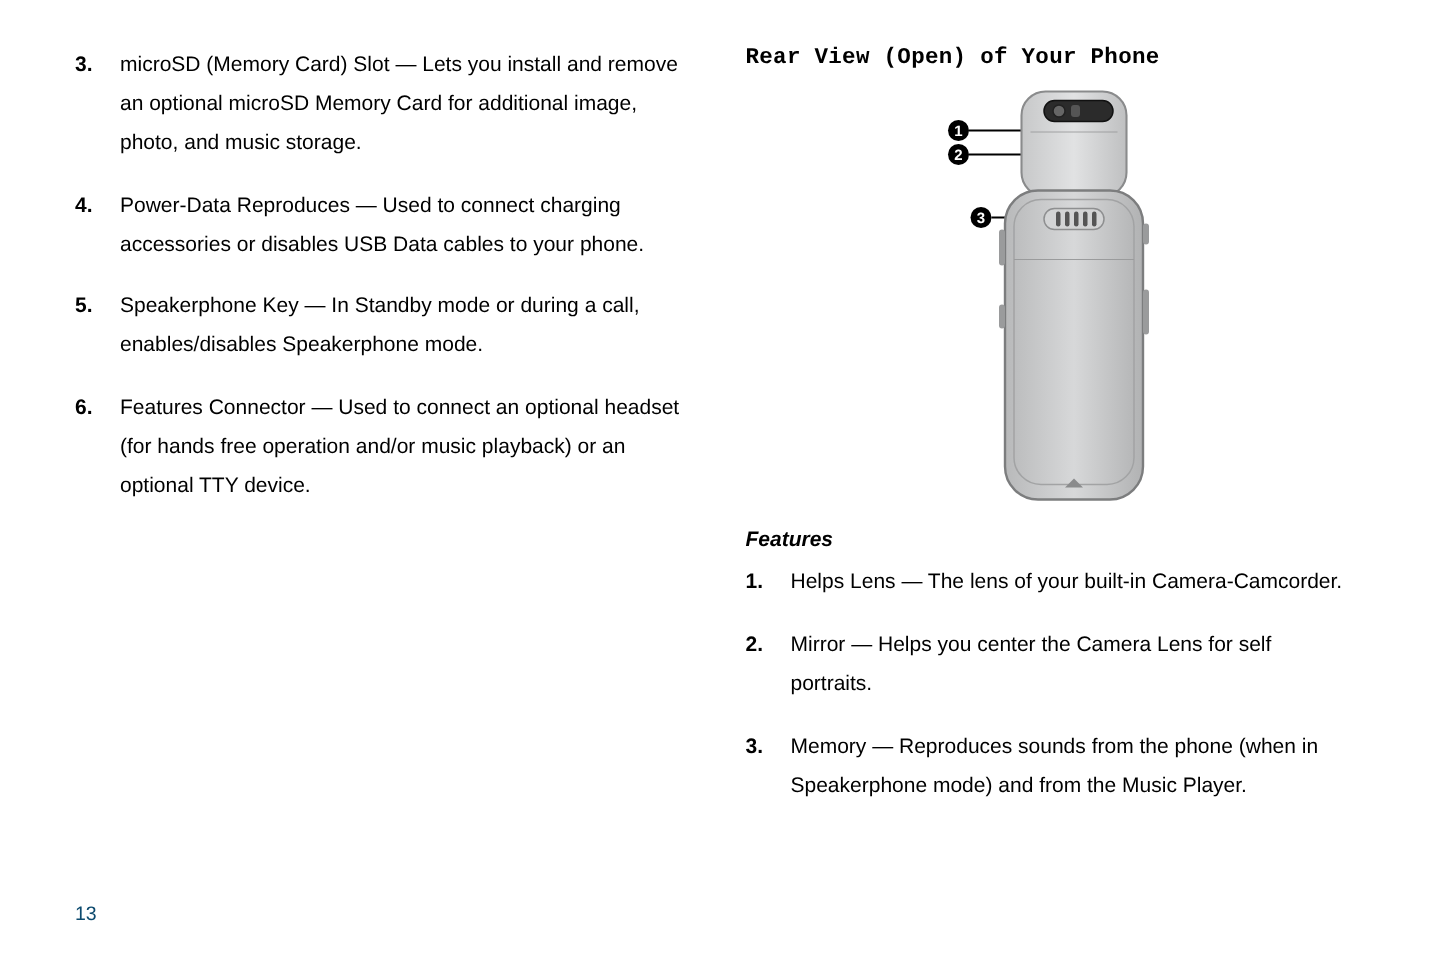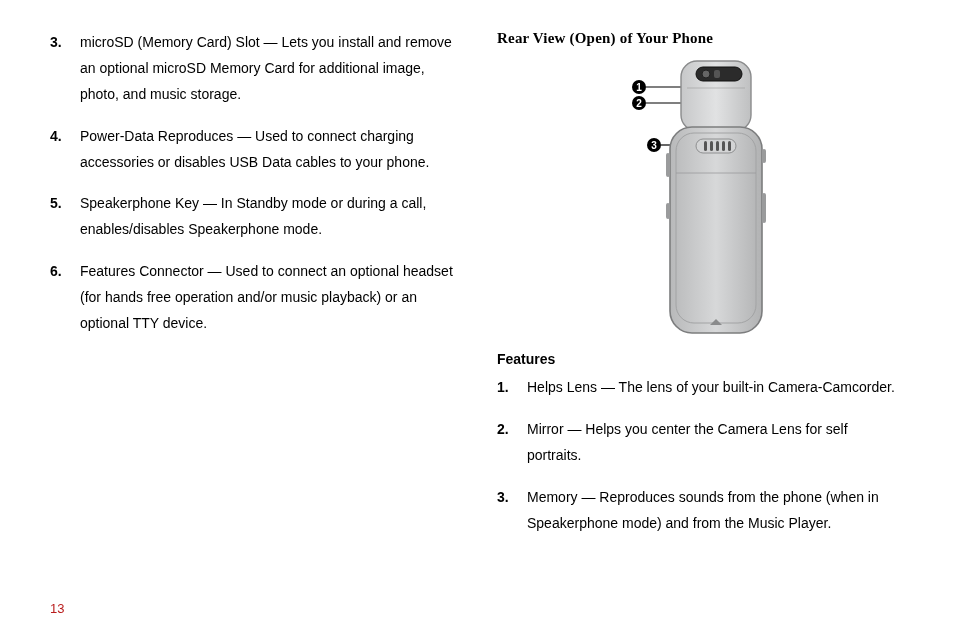--- a/index.html
+++ b/index.html
@@ -45,39 +45,40 @@
     flex: 0 0 30px;
     font-weight: 700;
   }
   ol.numlist .body {
     flex: 1;
   }
   .term {
     font-weight: 400;
   }
   h2.section {
-    font-family: Liberation Serif, serif;
+    font-family: Liberation Mono, monospace;
     font-weight: 900;
     font-size: 15px;
     letter-spacing: 0.2px;
     margin: 0 0 6px 0;
   }
   h3.sub {
+    font-style: italic;
     font-weight: 700;
     font-size: 14px;
     margin: 8px 0 8px 0;
   }
   .diagram-wrap {
     display: flex;
     justify-content: center;
     margin-bottom: 4px;
   }
   .footer {
     font-size: 13px;
-    color: #b91c1c;
+    color: #0c4a6e;
     padding-top: 8px;
   }
   .phone-svg { display:block; }
 </style>
 </head>
 <body>
 
 <div class="page">
   <div class="cols">
 

